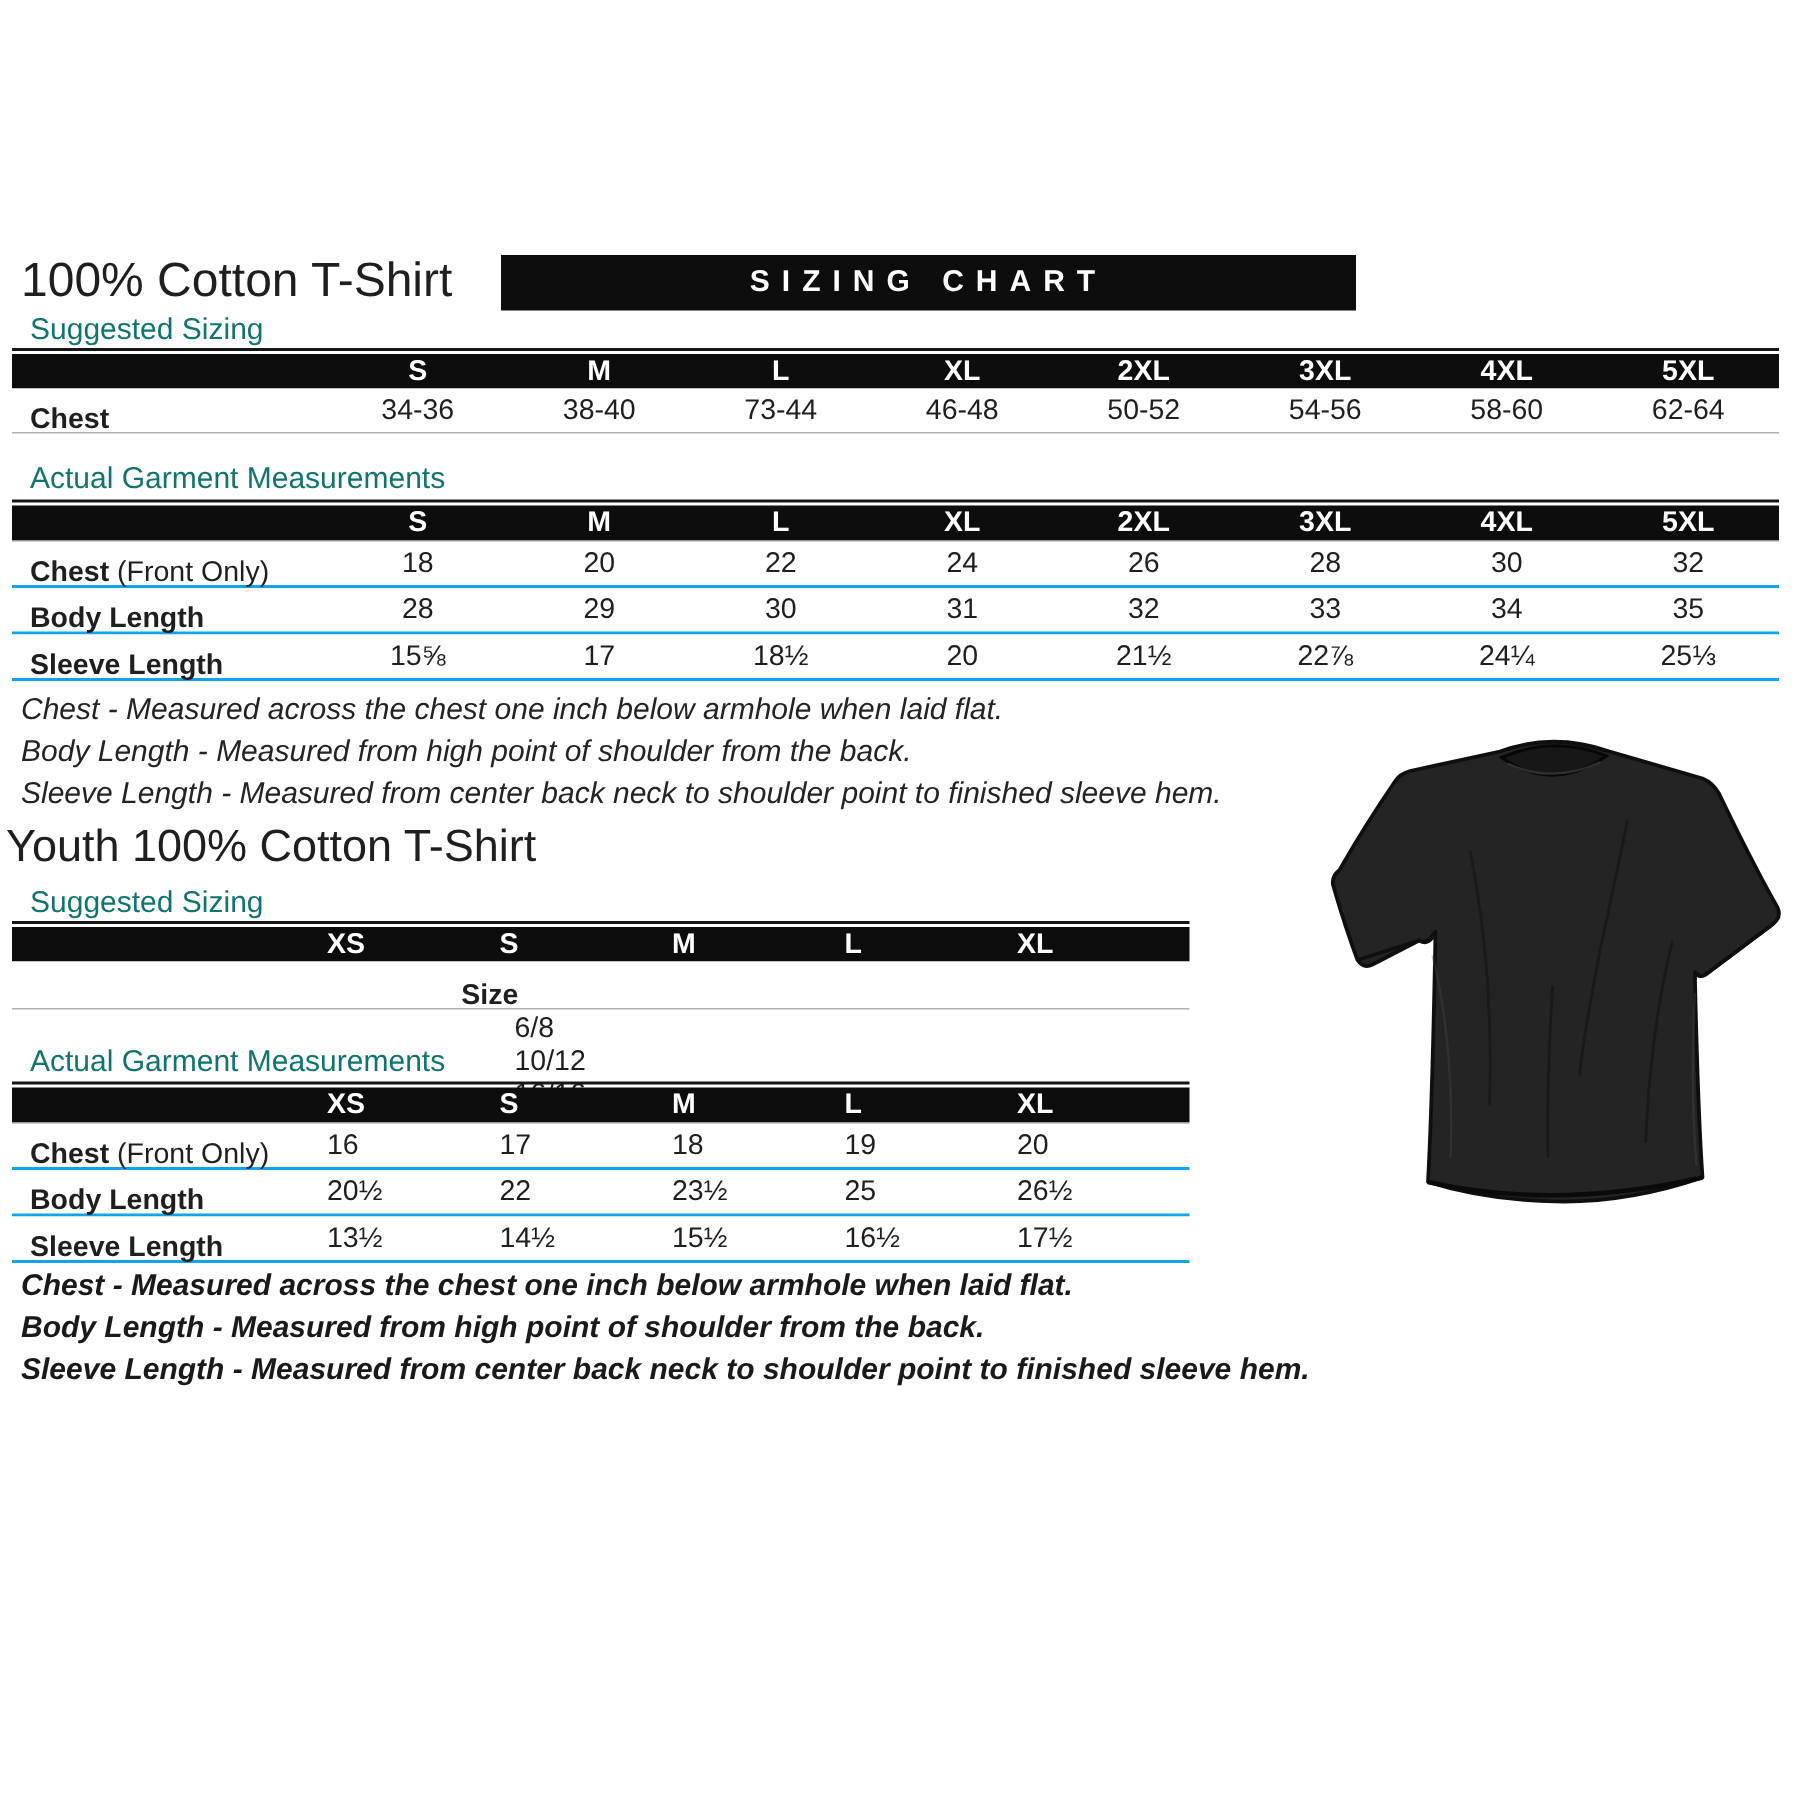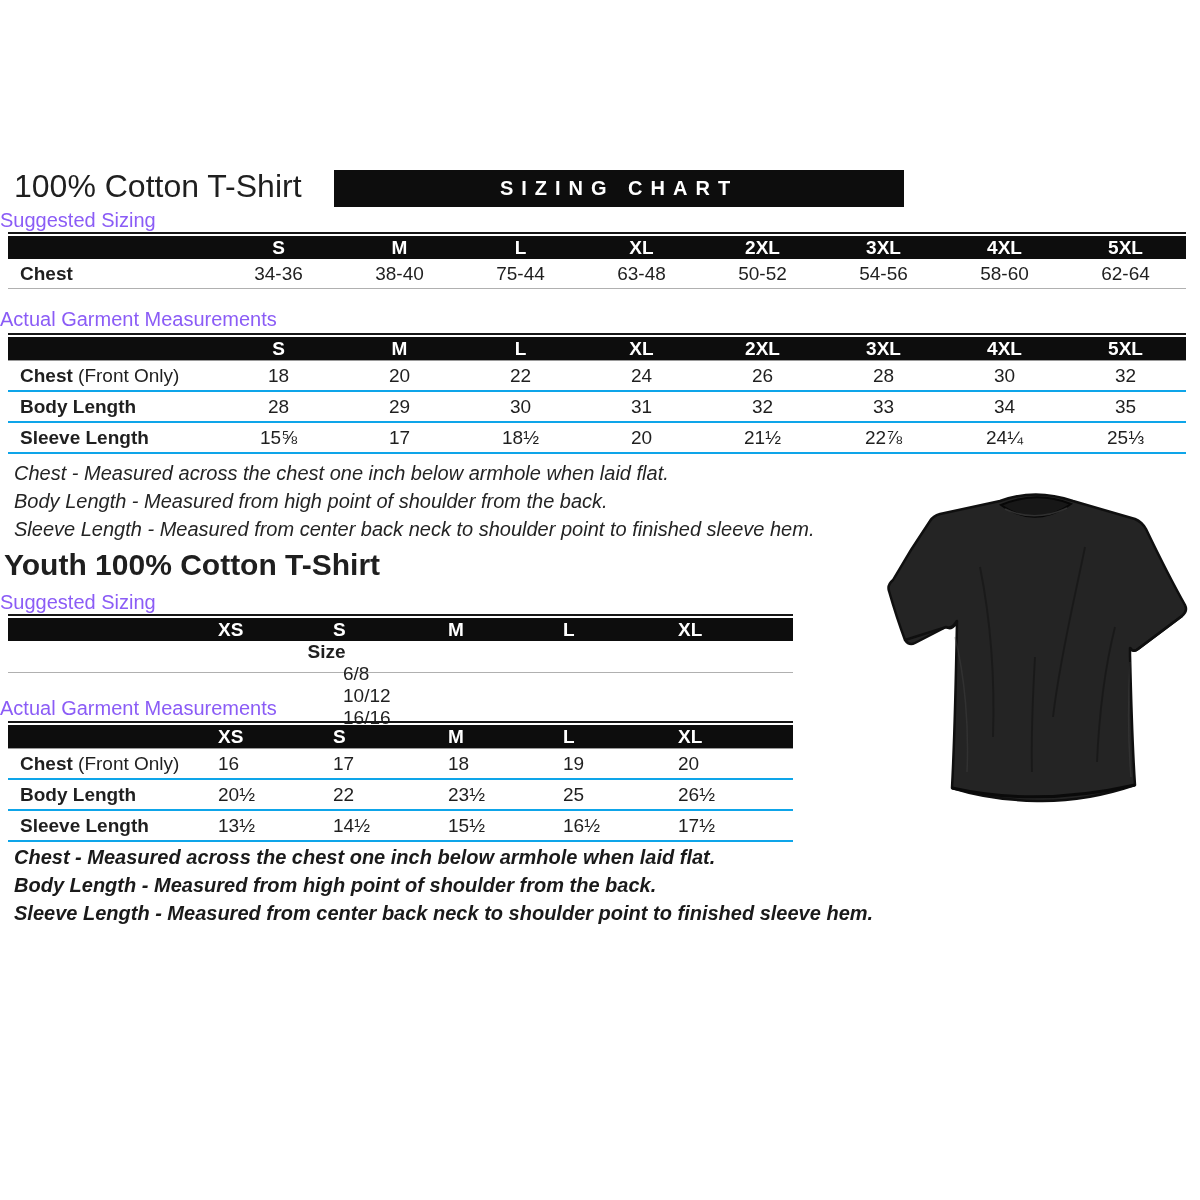--- a/index.html
+++ b/index.html
@@ -5,42 +5,42 @@
   html,body{margin:0;padding:0;background:#ffffff;}
   body{width:1200px;height:1200px;font-family:"Liberation Sans",sans-serif;color:#1f1f1f;}
   .page{position:relative;width:1192px;height:1200px;overflow:hidden;background:#fff;}
 
   .title-row{position:absolute;top:166px;left:0;width:1200px;height:44px;}
   .main-title{position:absolute;left:14px;top:2px;font-size:32px;font-weight:normal;white-space:nowrap;}
   .banner{position:absolute;left:334px;top:4px;width:570px;height:37px;background:#0d0d0d;
           color:#fff;font-weight:bold;font-size:20px;letter-spacing:8px;text-align:center;
           line-height:37px;white-space:nowrap;}
 
-  .section-label{position:absolute;left:0;font-size:20px;color:#8b5cf6;white-space:nowrap;}
+  .section-label{position:absolute;left:20px;font-size:20px;color:#0f766e;white-space:nowrap;}
 
   .sizing-table{position:absolute;left:8px;border-top:2px solid #161616;}
   .sizing-table.adult{width:1178px;}
   .sizing-table.youth{width:785px;}
 
   .t-header{display:flex;background:#0d0d0d;height:23px;align-items:center;margin-top:2px;}
   .hcell{color:#ffffff;font-weight:bold;font-size:19px;text-align:center;line-height:23px;}
   .t-row{display:flex;align-items:center;height:29px;font-size:19px;background:#fff;}
-  .lbl{width:210px;padding-left:12px;box-sizing:border-box;font-weight:bold;white-space:nowrap;}
+  .lbl{width:210px;padding-left:12px;box-sizing:border-box;font-weight:bold;white-space:nowrap;margin-top:12px;}
   .lbl .suffix{font-weight:normal;}
   .adult .c{width:121px;text-align:center;}
   .youth .c{width:115px;text-align:left;}
 
   .row-light{border-bottom:1px solid #b0b0b0;}
   .row-topline{border-top:1px solid #9a9a9a;}
   .row-dark{border-bottom:2px solid #0ea5e9;}
 
   .notes{position:absolute;left:14px;font-size:20px;line-height:28px;color:#242424;font-style:italic;}
   .notes.bold{font-weight:bold;color:#1a1a1a;}
 
-  .youth-title{position:absolute;left:4px;top:548px;font-size:30px;font-weight:bold;white-space:nowrap;}
+  .youth-title{position:absolute;left:4px;top:548px;font-size:30px;font-weight:normal;white-space:nowrap;}
 
   .tee{position:absolute;left:885px;top:477px;width:305px;height:335px;}
 </style>
 </head>
 <body>
 
 <div class="page">
 
   <div class="title-row">
     <div class="main-title">100% Cotton T-Shirt</div>
@@ -58,22 +58,22 @@
       <div class="c hcell">XL</div>
       <div class="c hcell">2XL</div>
       <div class="c hcell">3XL</div>
       <div class="c hcell">4XL</div>
       <div class="c hcell">5XL</div>
     </div>
     <div class="t-row row-light">
       <div class="lbl">Chest</div>
       <div class="c">34-36</div>
       <div class="c">38-40</div>
-      <div class="c">75-44</div>
-      <div class="c">63-48</div>
+      <div class="c">73-44</div>
+      <div class="c">46-48</div>
       <div class="c">50-52</div>
       <div class="c">54-56</div>
       <div class="c">58-60</div>
       <div class="c">62-64</div>
     </div>
   </div>
 
   <div class="section-label" style="top:308px;">Actual Garment Measurements</div>
 
   <div class="sizing-table adult" style="top:333px;">

